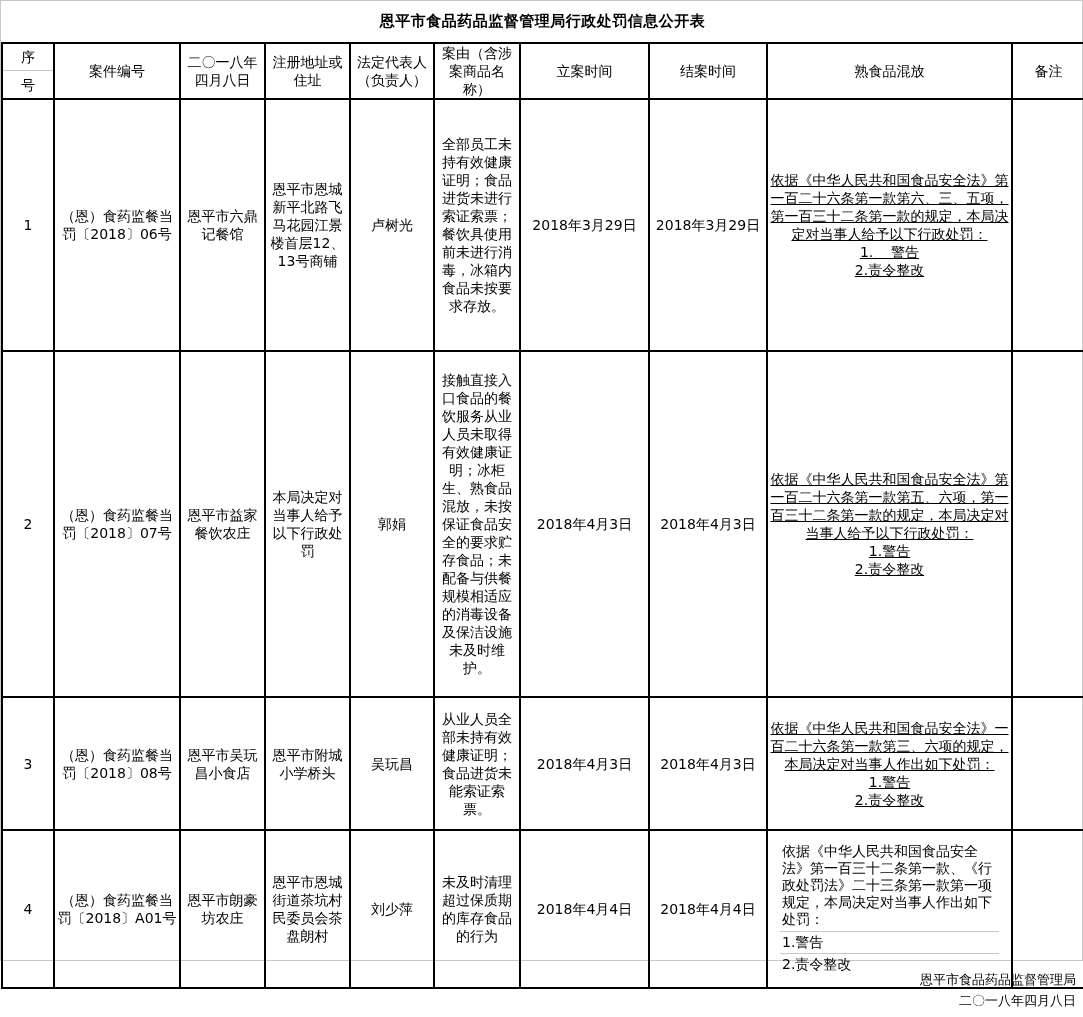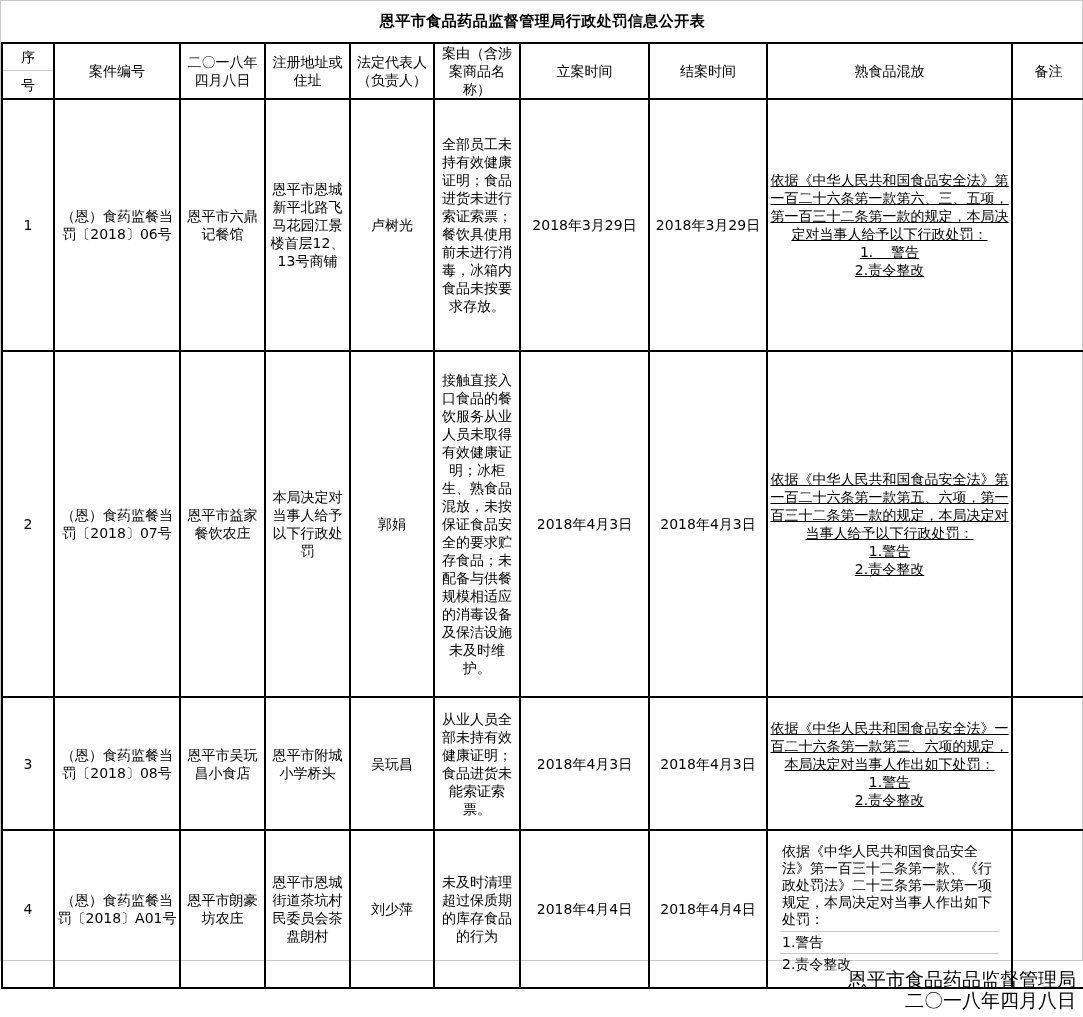--- a/index.html
+++ b/index.html
@@ -27,21 +27,21 @@
   td.decision { text-align: left; padding: 0 2px; line-height: 17px; }
   .date { font-size: 14px; }
   .r1 td { height: 252px; }
   .r2 td { height: 346px; }
   .r3 td { height: 133px; }
   .r4 td { height: 136px; }
   .decision-split { padding: 12px !important; vertical-align: top !important; }
   .decision-split .main-text { padding: 0 2px; line-height: 17px; text-align: left; height: 88px; }
   .decision-split .item { border-top: 1px solid #c8c8c8; padding: 0 2px; height: 22px; line-height: 21px; text-align: left; }
   .footer {
-    position: absolute; right: 6px; top: 968px; text-align: right; font-size: 19px; line-height: 21px;
+    position: absolute; right: 6px; top: 968px; text-align: right; font-size: 13px; line-height: 21px;
   }
   .decision-block div { white-space: pre-wrap; text-decoration: underline; }
 </style>
 </head>
 <body>
 
 <div class="sheet">
   <div class="title">恩平市食品药品监督管理局行政处罚信息公开表</div>
 
   <table class="grid">

